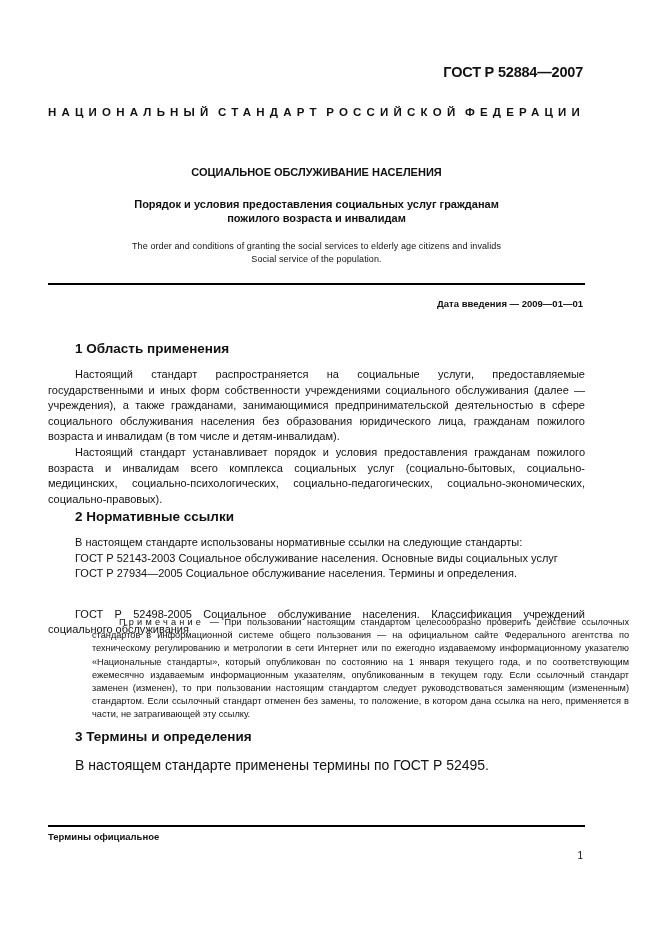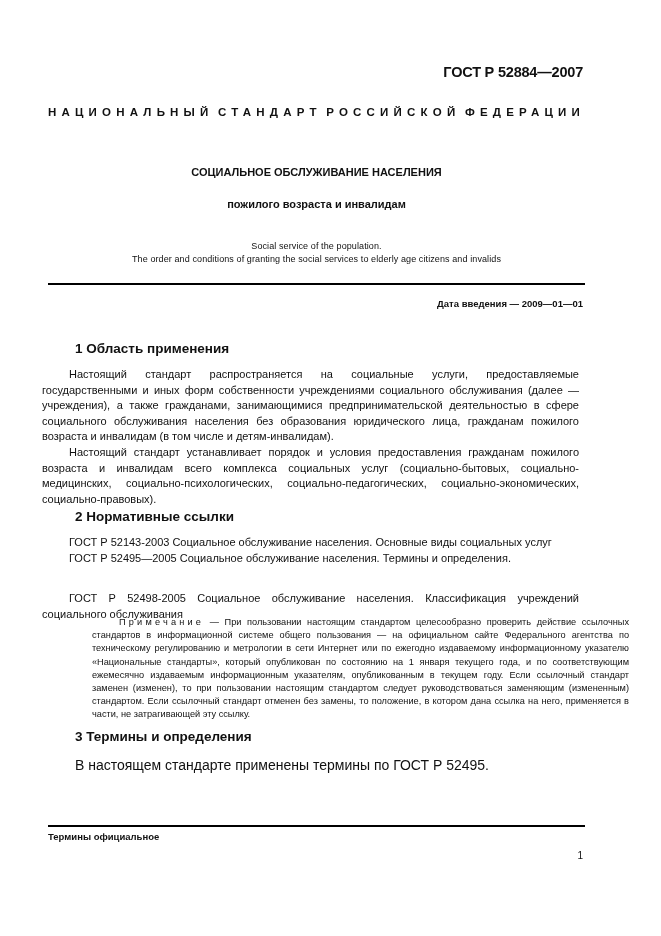--- a/index.html
+++ b/index.html
@@ -13,21 +13,21 @@
   .title-sub { top: 197px; left: 48px; width: 537px; text-align: center; font-size: 11px; font-weight: bold; line-height: 14px; }
   .title-en { top: 240px; left: 40px; width: 553px; text-align: center; font-size: 9px; line-height: 13px; letter-spacing: 0.1px; }
   .rule { left: 48px; width: 537px; height: 2px; background: #000; }
   .rule-top { top: 283px; }
   .rule-bottom { top: 825px; }
   .date-intro { top: 298px; right: 78px; font-size: 9.5px; font-weight: bold; }
   .h { left: 75px; font-size: 13.5px; font-weight: bold; text-align: center; }
   .h1 { top: 341px; }
   .h2 { top: 509px; }
   .h3 { top: 729px; }
-  .body { left: 42px; width: 537px; font-size: 11px; line-height: 15.6px; text-align: justify; }
+  .body { left: 48px; width: 537px; font-size: 11px; line-height: 15.6px; text-align: justify; }
   .body p { margin: 0; text-indent: 27px; }
   .sec1 { top: 367px; }
   .sec2 { top: 535px; }
   .ref-line { padding-left: 27px; text-indent: 0 !important; white-space: nowrap; }
   .ref-line.wrap { white-space: normal; text-indent: 27px !important; padding-left: 0; margin-top: 25px; }
   .note { top: 616px; left: 48px; width: 537px; font-size: 9.2px; line-height: 13.2px; text-align: justify; margin-left: 44px; }
   .note p { margin: 0; text-indent: 27px; }
   .note-label { letter-spacing: 3.2px; }
   .sec3 { top: 757px; left: 75px; font-size: 14px; }
   .edition { top: 831px; left: 48px; font-size: 9.5px; font-weight: bold; }
@@ -41,42 +41,44 @@
 <div class="abs nat-std">
   <span>НАЦИОНАЛЬНЫЙ</span>
   <span>СТАНДАРТ</span>
   <span>РОССИЙСКОЙ</span>
   <span>ФЕДЕРАЦИИ</span>
 </div>
 
 <div class="abs title-main">СОЦИАЛЬНОЕ ОБСЛУЖИВАНИЕ НАСЕЛЕНИЯ</div>
 
 <div class="abs title-sub">
+  <div>Порядок и условия предоставления социальных услуг гражданам</div>
   <div>пожилого возраста и инвалидам</div>
 </div>
 
 <div class="abs title-en">
+  <div>The order and conditions of granting the social services to elderly age citizens and invalids</div>
   <div>Social service of the population.</div>
-  <div>The order and conditions of granting the social services to elderly age citizens and invalids</div>
 </div>
 
 <div class="abs rule rule-top"></div>
 
 <div class="abs date-intro">Дата введения — 2009—01—01</div>
 
 <div class="abs h h1">1  Область применения</div>
 <div class="abs body sec1">
   <p>Настоящий стандарт распространяется на социальные услуги, предоставляемые государственными и иных форм собственности учреждениями социального обслуживания (далее — учреждения), а также гражданами, занимающимися предпринимательской деятельностью в сфере социального обслуживания населения без образования юридического лица, гражданам пожилого возраста и инвалидам (в том числе и детям-инвалидам).</p>
   <p>Настоящий стандарт устанавливает порядок и условия предоставления гражданам пожилого возраста и инвалидам всего комплекса социальных услуг (социально-бытовых, социально-медицинских, социально-психологических, социально-педагогических, социально-экономических, социально-правовых).</p>
 </div>
 
 <div class="abs h h2">2  Нормативные ссылки</div>
 <div class="abs body sec2">
+  <p>В настоящем стандарте использованы нормативные ссылки на следующие стандарты:</p>
   <p class="ref-line">ГОСТ Р 52143-2003  Социальное обслуживание населения. Основные виды социальных услуг</p>
-  <p class="ref-line">ГОСТ Р 52495—2005  Социальное обслуживание населения. Термины и определения.</p>
+  <p class="ref-line">ГОСТ Р 27934—2005  Социальное обслуживание населения. Термины и определения.</p>
   <p class="ref-line wrap">ГОСТ Р 52498-2005  Социальное обслуживание населения. Классификация учреждений социального обслуживания</p>
 </div>
 
 <div class="abs note">
   <p><span class="note-label">Примечание</span><span> — При пользовании настоящим стандартом целесообразно проверить действие ссылочных стандартов в информационной системе общего пользования — на официальном сайте Федерального агентства по техническому регулированию и метрологии в сети Интернет или по ежегодно издаваемому информационному указателю «Национальные стандарты», который опубликован по состоянию на 1 января текущего года, и по соответствующим ежемесячно издаваемым информационным указателям, опубликованным в текущем году. Если ссылочный стандарт заменен (изменен), то при пользовании настоящим стандартом следует руководствоваться заменяющим (измененным) стандартом. Если ссылочный стандарт отменен без замены, то положение, в котором дана ссылка на него, применяется в части, не затрагивающей эту ссылку.</span></p>
 </div>
 
 <div class="abs h h3">3  Термины и определения</div>
 <div class="abs sec3">В настоящем стандарте применены термины по ГОСТ Р 52495.</div>
 

